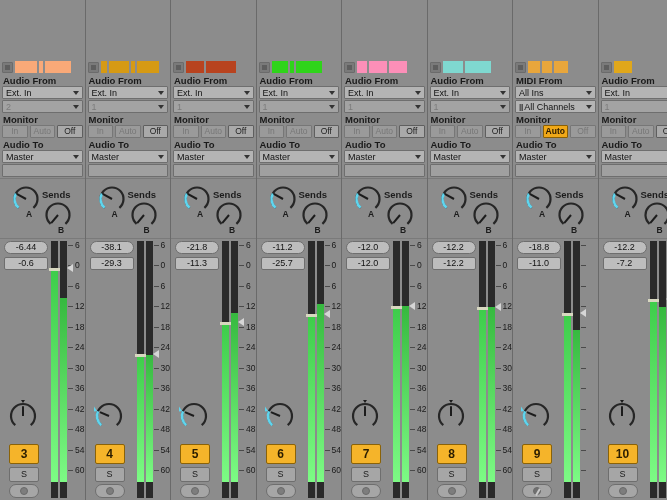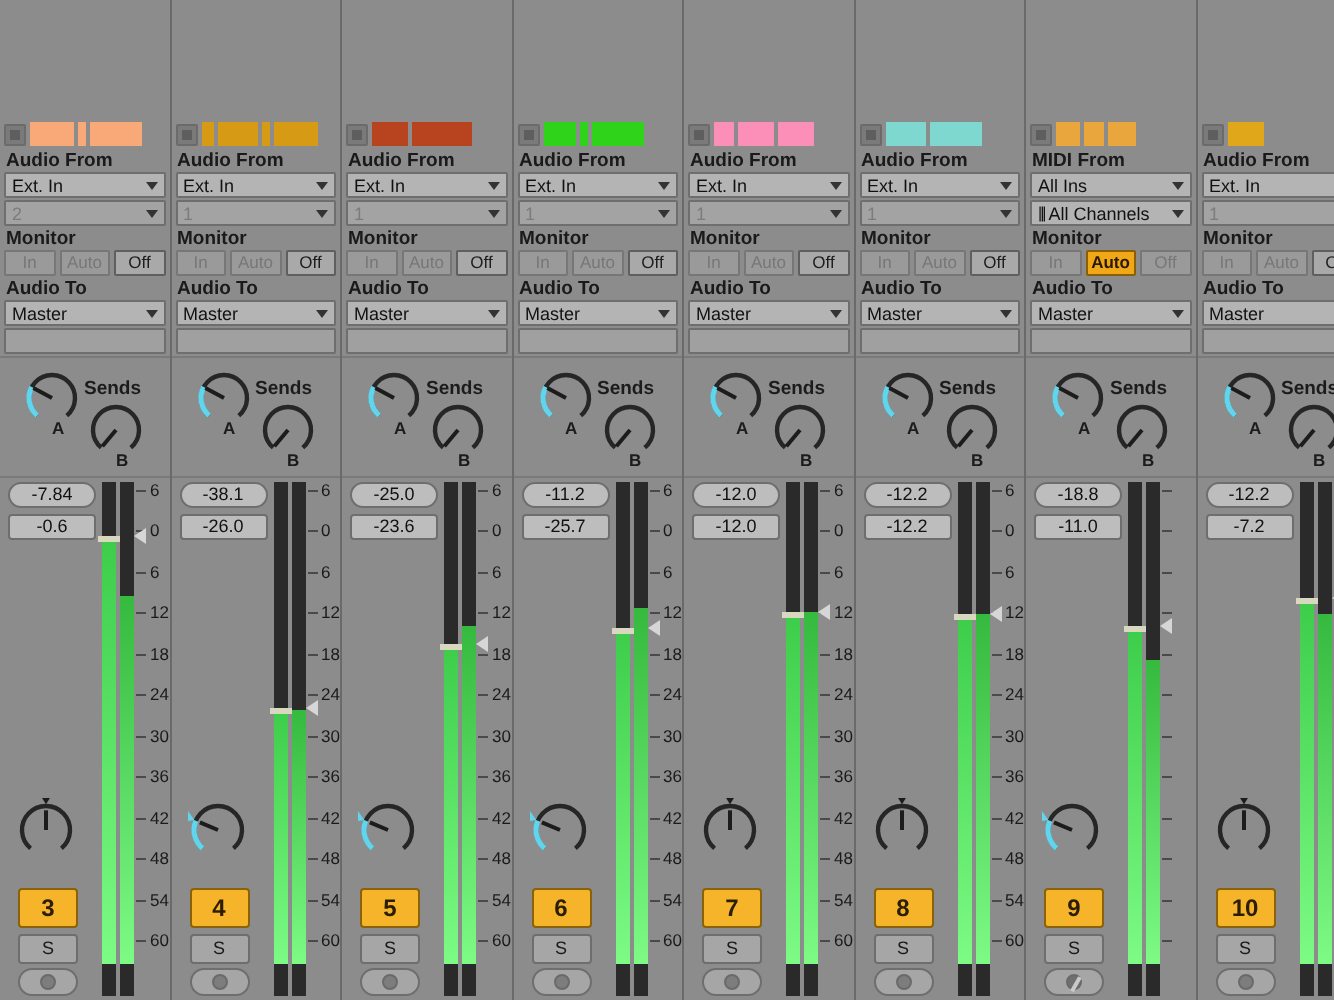--- a/index.html
+++ b/index.html
@@ -325,21 +325,21 @@
 
     <line x1="14" y1="14" x2="7.199307089516412" y2="22.104750208198787" stroke="#1c1c1c" stroke-width="2"></line>
   </svg>
       </div>
       <div class="knob-letter" style="left:58px;top:46px">B</div>
     </div>
 
     <div class="strip">
       <div class="sep" style="top:0"></div>
 
-      <div class="val-box peak-box">-7.84</div>
+      <div class="val-box peak-box">-6.44</div>
       <div class="val-box fader-box">-0.6</div>
 
       <div class="meterzone">
         <div class="track-groove"></div>
         <div class="fader-fill" style="top:29.500000000000004px;height:214.5px"></div>
         <div class="fader-cap" style="top:29.500000000000004px"></div>
 
         <div class="meter-bar"></div>
         <div class="meter-fill" style="top:60.215909090909086px;height:183.7840909090909px"></div>
 
@@ -444,21 +444,21 @@
     <line x1="14" y1="14" x2="7.199307089516412" y2="22.104750208198787" stroke="#1c1c1c" stroke-width="2"></line>
   </svg>
       </div>
       <div class="knob-letter" style="left:58px;top:46px">B</div>
     </div>
 
     <div class="strip">
       <div class="sep" style="top:0"></div>
 
       <div class="val-box peak-box">-38.1</div>
-      <div class="val-box fader-box">-26.0</div>
+      <div class="val-box fader-box">-29.3</div>
 
       <div class="meterzone">
         <div class="track-groove"></div>
         <div class="fader-fill" style="top:116.09090909090908px;height:127.90909090909093px"></div>
         <div class="fader-cap" style="top:116.09090909090908px"></div>
 
         <div class="meter-bar"></div>
         <div class="meter-fill" style="top:116.77272727272727px;height:127.22727272727275px"></div>
 
         <div class="scale">
@@ -559,22 +559,22 @@
 
     <line x1="14" y1="14" x2="7.199307089516412" y2="22.104750208198787" stroke="#1c1c1c" stroke-width="2"></line>
   </svg>
       </div>
       <div class="knob-letter" style="left:58px;top:46px">B</div>
     </div>
 
     <div class="strip">
       <div class="sep" style="top:0"></div>
 
-      <div class="val-box peak-box">-25.0</div>
-      <div class="val-box fader-box">-23.6</div>
+      <div class="val-box peak-box">-21.8</div>
+      <div class="val-box fader-box">-11.3</div>
 
       <div class="meterzone">
         <div class="track-groove"></div>
         <div class="fader-fill" style="top:84.38636363636364px;height:159.61363636363637px"></div>
         <div class="fader-cap" style="top:84.38636363636364px"></div>
 
         <div class="meter-bar"></div>
         <div class="meter-fill" style="top:75.18181818181819px;height:168.8181818181818px"></div>
 
         <div class="scale">

